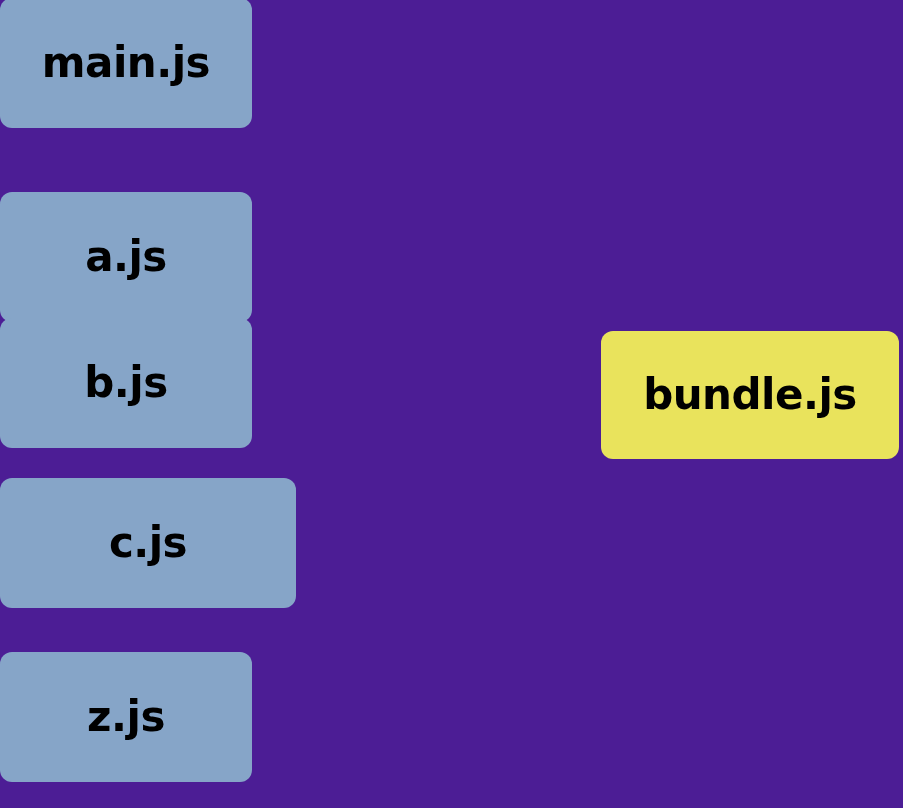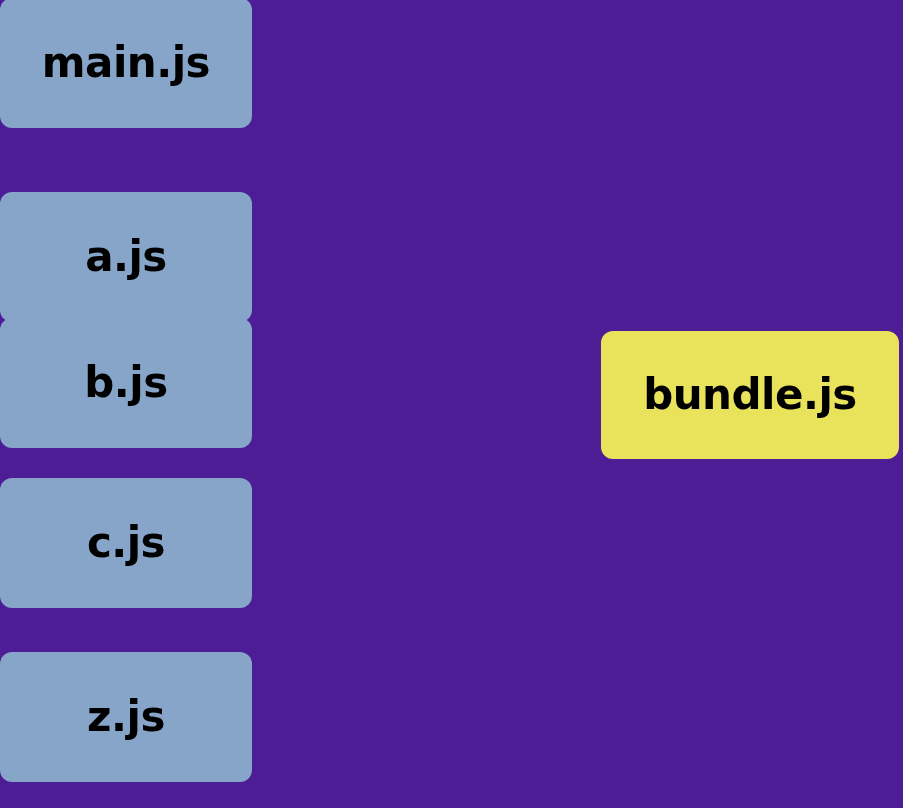--- a/index.html
+++ b/index.html
@@ -38,21 +38,21 @@
     font-size: 42px;
   }
   .node.bundle {
     background: #E9E35C;
     font-size: 42px;
   }
   
   #node-main   { left: 0px;   top: -2px;  width: 252px; height: 130px; }
   #node-a      { left: 0px;   top: 158px; width: 252px; height: 130px; margin-top: 34px; }
   #node-b      { left: 0px;   top: 318px; width: 252px; height: 130px; }
-  #node-c      { left: 0px;   top: 478px; width: 252px; height: 130px; }
+  #node-c      { left: 0px;   top: 478px; width: 296px; height: 130px; }
   #node-z      { left: 0px;   top: 652px; width: 252px; height: 130px; }
   #node-bundle { left: 601px; top: 331px; width: 298px; height: 128px; }
 </style>
 </head>
 <body>
 
 <div id="canvas">
 
   <div class="node module" id="node-main">
     <span class="node-label">main.js</span>

